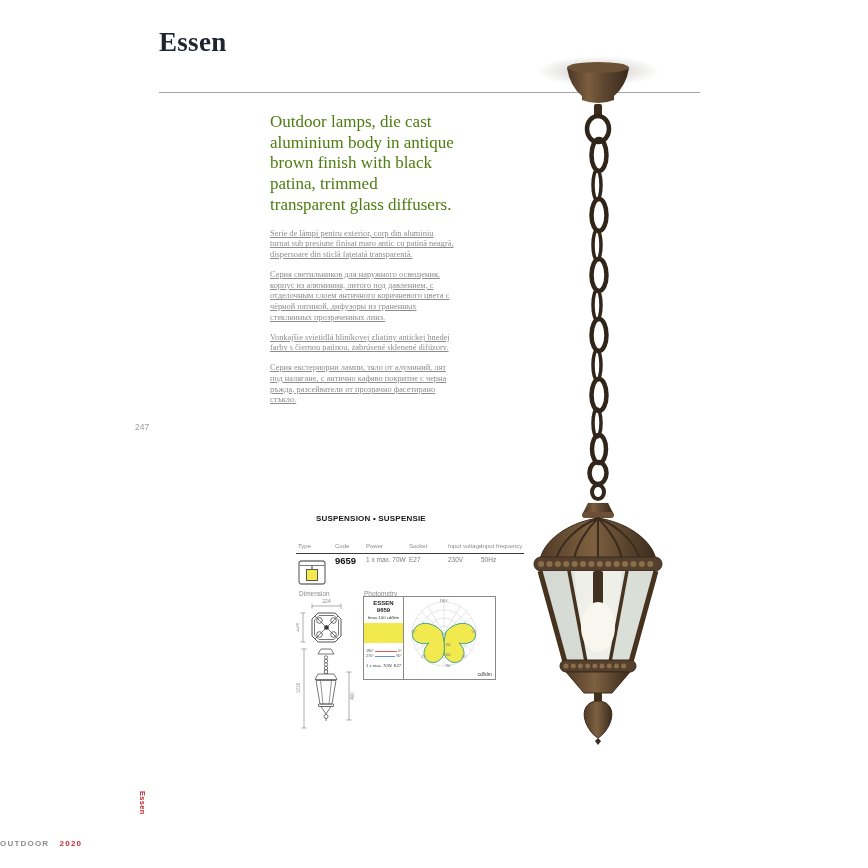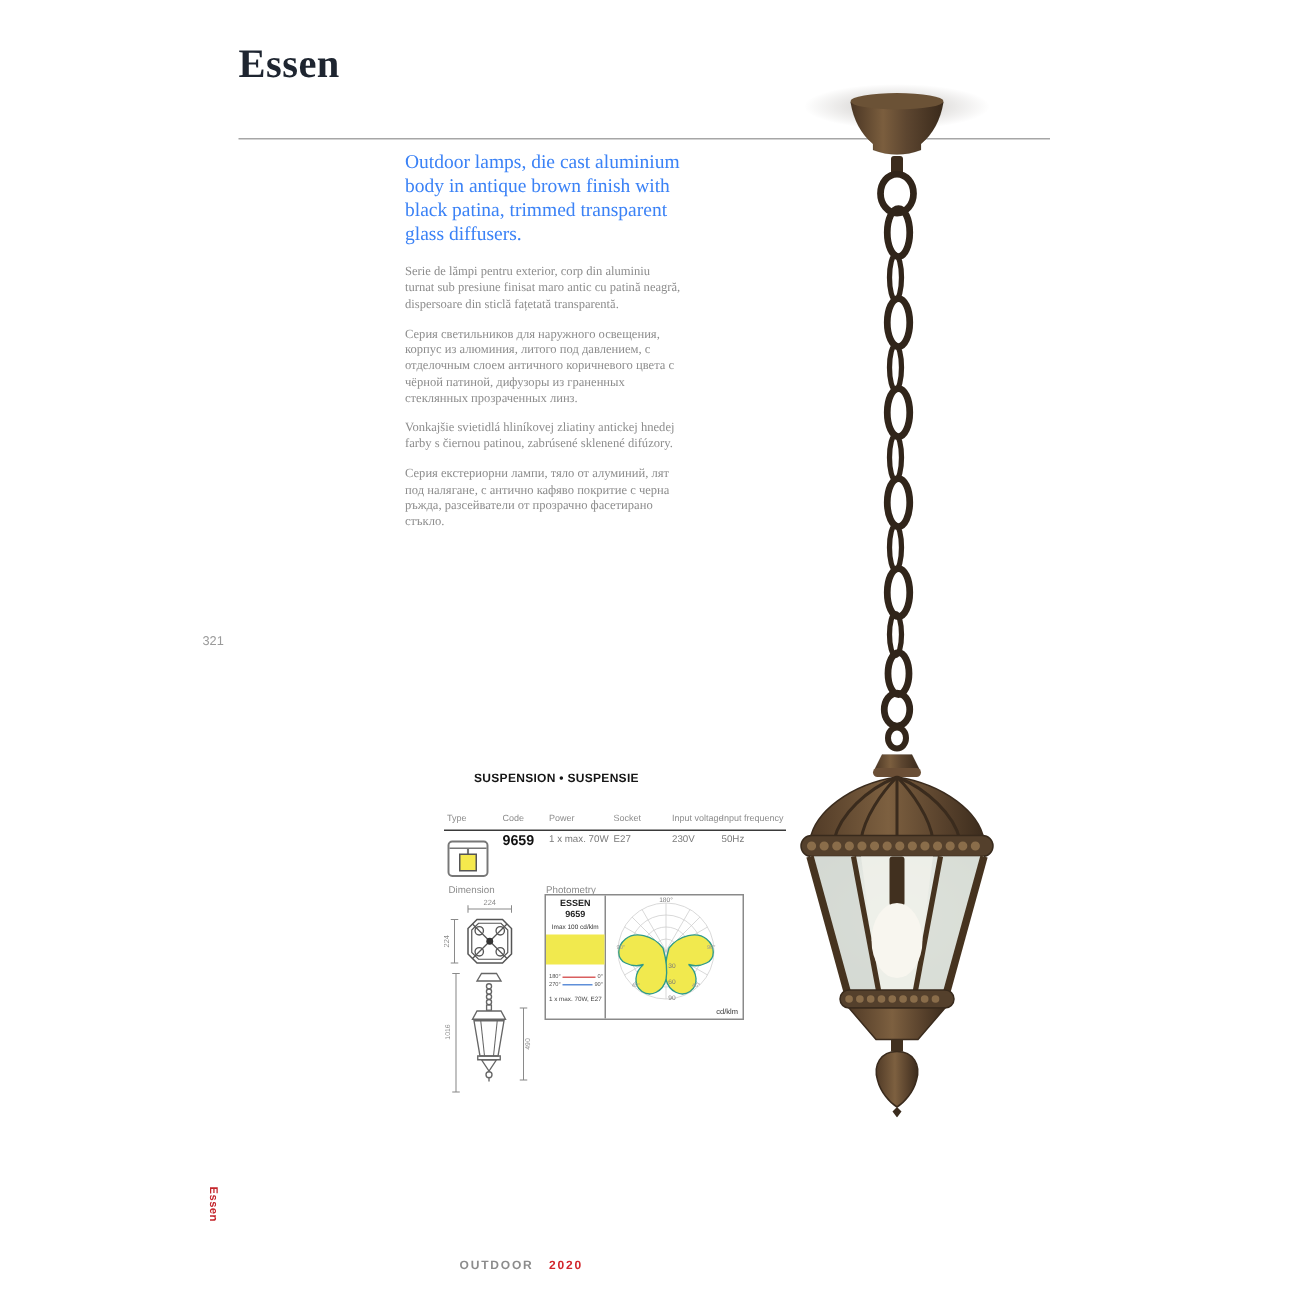--- a/index.html
+++ b/index.html
@@ -16,22 +16,22 @@
   .earth{width:21px;height:21px;}
   .ip44{width:21px;height:21px;border-radius:50%;background:#1e72b8;color:#fff;
         font-family:"Liberation Sans",sans-serif;font-weight:700;font-size:6.5px;
         display:flex;align-items:center;justify-content:center;}
   .rohs{font-family:"Liberation Sans",sans-serif;font-weight:700;color:#111;line-height:1;}
   .rohs .chk{display:block;font-size:10px;margin-left:8px;margin-bottom:-2px;}
   .rohs .txt{display:block;font-size:7.5px;letter-spacing:.2px;}
 
   
   .desc{left:270px;top:100px;width:184px;}
-  .lead{font-size:13px;line-height:1.22;color:#3b82f6;margin:0 0 13px 0;}
-  .desc p.lang{font-size:8.4px;line-height:1.28;color:#8d8d8d;margin:0 0 9px 0;}
+  .lead{font-size:17px;line-height:1.22;color:#4d7c0f;margin:12px 0 13px 0;}
+  .desc p.lang{font-size:8.4px;line-height:1.28;color:#8d8d8d;margin:0 0 9px 0;text-decoration:underline;}
 
   .pagenum{left:135px;top:422px;font-family:"Liberation Sans",sans-serif;font-size:8.5px;color:#9a9a9a;}
 
   
   .spec{left:296px;top:512px;width:240px;font-family:"Liberation Sans",sans-serif;}
   .spec-title{position:absolute;left:20px;top:2px;font-size:8px;font-weight:700;color:#161616;letter-spacing:.2px;}
   .thead span{position:absolute;top:31px;font-size:6px;color:#8c8c8c;}
   .c0{left:2px}.c1{left:39px}.c2{left:70px}.c3{left:113px}.c4{left:152px}.c5{left:185px}
   .thr{position:absolute;left:0;top:41px;width:228px;height:1px;background:#3a3a3a;}
   .trow span{position:absolute;top:44px;font-size:6.5px;color:#7a7a7a;}
@@ -55,21 +55,21 @@
   .leg1{top:52px}.leg2{top:57px}
   .lampline{position:absolute;left:2px;top:66px;font-size:4.2px;color:#444;}
   .phoright{flex:1;position:relative;}
 
   
   .lamp{left:512px;top:55px;z-index:3;}
 
   
   .side-label{left:138px;top:791px;writing-mode:vertical-rl;font-family:"Liberation Sans",sans-serif;
               font-size:7.5px;font-weight:700;color:#c4262c;letter-spacing:.3px;}
-  .footer{left:0;top:839px;width:695px;text-align:center;font-family:"Liberation Sans",sans-serif;
+  .footer{left:0;top:839px;width:695px;font-family:"Liberation Sans",sans-serif;
           font-size:8px;font-weight:700;letter-spacing:1.2px;}
   .footer .brand{color:#8c8c8c;}
   .footer .year{color:#d2262c;}
 
   svg text{font-family:"Liberation Sans",sans-serif;}
 </style>
 </head>
 <body>
 
 <div class="page">
@@ -79,21 +79,21 @@
 
 
   <div class="abs desc">
     <p class="lead">Outdoor lamps, die cast aluminium body in antique brown finish with black patina, trimmed transparent glass diffusers.</p>
     <p class="lang">Serie de lămpi pentru exterior, corp din aluminiu turnat sub presiune finisat maro antic cu patină neagră, dispersoare din sticlă fațetată transparentă.</p>
     <p class="lang">Серия светильников для наружного освещения, корпус из алюминия, литого под давлением, с отделочным слоем античного коричневого цвета с чёрной патиной, дифузоры из граненных стеклянных прозраченных линз.</p>
     <p class="lang">Vonkajšie svietidlá hliníkovej zliatiny antickej hnedej farby s čiernou patinou, zabrúsené sklenené difúzory.</p>
     <p class="lang">Серия екстериорни лампи, тяло от алуминий, лят под налягане, с антично кафяво покритие с черна ръжда, разсейватели от прозрачно фасетирано стъкло.</p>
   </div>
 
-  <div class="abs pagenum">321</div>
+  <div class="abs pagenum">247</div>
 
   <div class="abs spec">
     <div class="spec-title">SUSPENSION • SUSPENSIE</div>
 
     <div class="thead">
       <span class="c0">Type</span>
       <span class="c1">Code</span>
       <span class="c2">Power</span>
       <span class="c3">Socket</span>
       <span class="c4">Input voltage</span>

